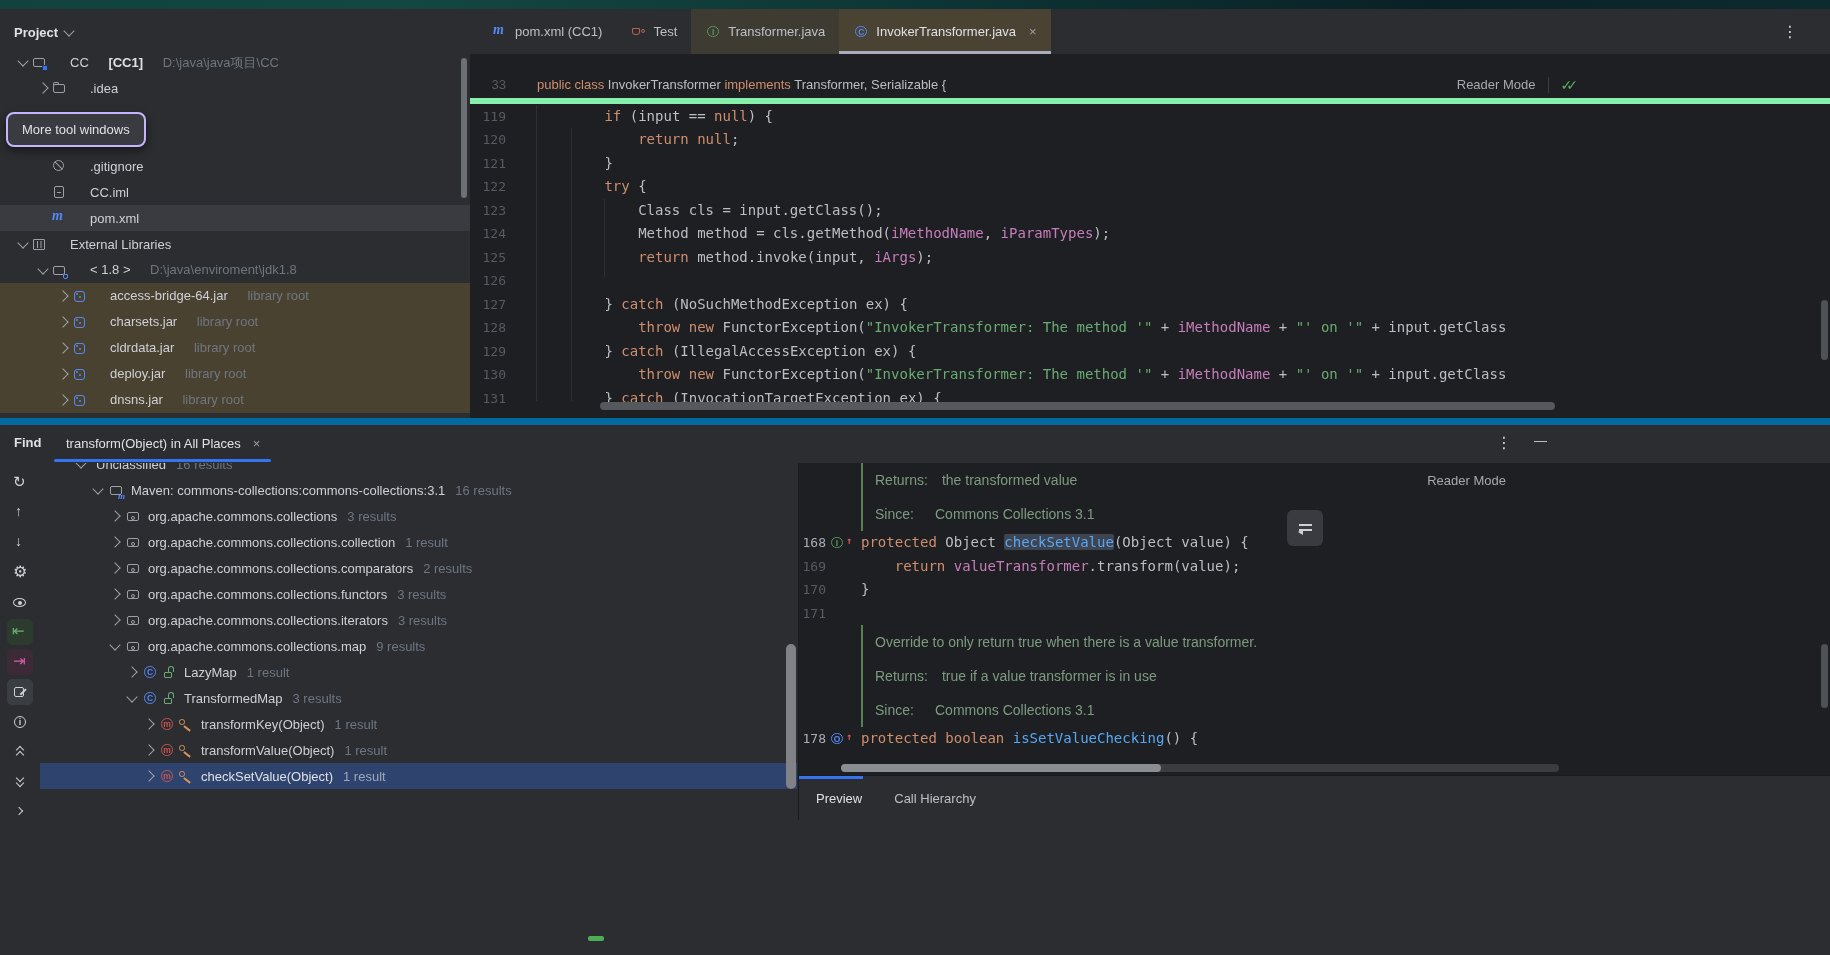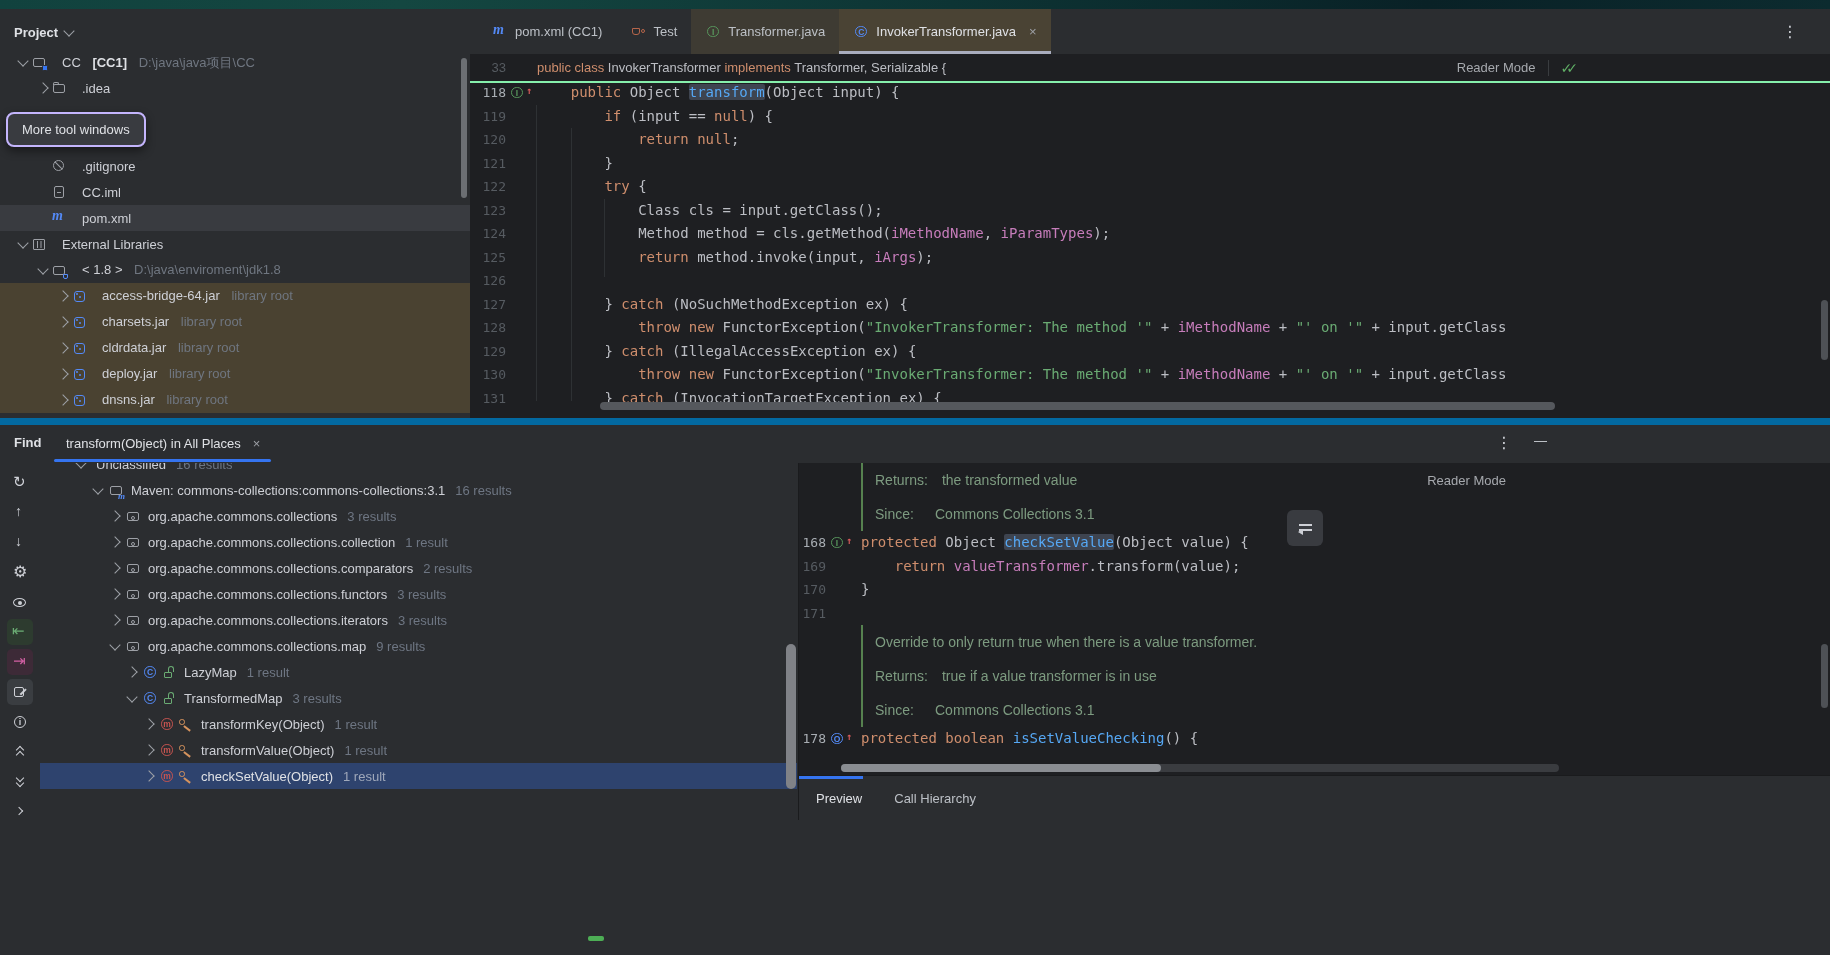--- a/index.html
+++ b/index.html
@@ -12,39 +12,39 @@
   .project-panel{position:absolute;left:0;top:9px;width:470px;height:409px;background:#2b2d30;overflow:hidden;}
   .pp-header{position:absolute;left:14px;top:16px;display:flex;align-items:center;gap:7px;font-weight:700;color:#dfe1e5;justify-content:center;}
   .ptree{position:absolute;left:0;top:40px;right:0;}
   .trow{height:26px;display:flex;align-items:center;white-space:nowrap;}
   .trow.bg-hover{background:#393b40;}
   .trow.bg-brown{background:#4a4231;}
   .chevbox{width:17px;display:flex;justify-content:center;align-items:center;flex:none;}
   .chev{width:7px;height:7px;border-right:1.6px solid #9da0a6;border-bottom:1.6px solid #9da0a6;display:inline-block;}
   .chev.v{transform:rotate(45deg);margin-top:-3px;}
   .chev.r{transform:rotate(-45deg);}
-  .tp{margin-left:8px;}
+  .tp{margin-left:16px;}
   .tp.w{color:#ced0d6;}
   .tp.b{color:#dfe1e5;font-weight:700;}
   .tp.g{color:#6f7680;}
   .tlabel{margin-left:7px;}
   .proj-scroll{position:absolute;left:461px;top:49px;width:6px;height:140px;background:#6c6f73;border-radius:3px;}
   
   .tooltip{position:absolute;left:6px;top:112px;background:#393b40;border:2px solid #c4b5fd;border-radius:8px;
     padding:8px 14px;color:#dfe1e5;z-index:60;box-shadow:0 4px 10px rgba(0,0,0,.45);}
   
   .editor{position:absolute;left:470px;top:9px;width:1360px;height:409px;background:#1e1f22;overflow:hidden;}
   .tabbar{position:absolute;left:0;top:0;right:0;height:45px;background:#2b2d30;display:flex;align-items:stretch;padding-left:8px;}
   .etab{display:flex;align-items:center;gap:7px;padding:0 14px;color:#bcc0c6;position:relative;cursor:default;}
   .etab.lib{background:#3e3b33;}
   .etab.sel{background:#4a4334;color:#dfe1e5;}
   .etab.sel::after{content:'';position:absolute;left:0;right:0;bottom:0;height:3px;background:#a9adbe;}
   .etab .close{margin-left:6px;color:#9da0a6;font-size:13px;}
   .kebab{position:absolute;right:32px;top:13px;font-size:16px;color:#cfd2d8;letter-spacing:0;}
-  .sticky{position:absolute;left:0;top:45px;right:0;height:27px;border-bottom:2px solid #86efac;display:flex;align-items:center;background:#1e1f22;z-index:5;}
+  .sticky{position:absolute;left:0;top:62px;right:0;height:27px;border-bottom:6px solid #86efac;display:flex;align-items:center;background:#1e1f22;z-index:5;}
   .rm-box{position:absolute;right:250px;top:0;height:27px;display:flex;align-items:center;gap:12px;color:#a6a9ae;}
   .rm-sep{width:1px;height:16px;background:#3a3d40;}
   .dcheck{color:#5fad65;font-weight:700;letter-spacing:-6px;padding-right:8px;font-size:14px;}
   .codelines{position:absolute;left:0;top:72px;right:0;}
   .cline{display:flex;height:23.5px;line-height:23.5px;font-family:"DejaVu Sans Mono",monospace;font-size:14px;}
   .ln{width:36px;text-align:right;color:#565b61;font-size:13px;flex:none;}
   .ln.bright{color:#a8adb3;}
   .gic{position:relative;width:18px;margin-left:3px;flex:none;display:flex;align-items:center;}
   .upar{position:absolute;right:-5px;top:-2px;color:#db5c5c;font-size:10px;font-weight:700;}
   .codetext{white-space:pre;margin-left:10px;}

